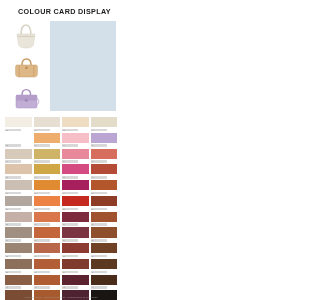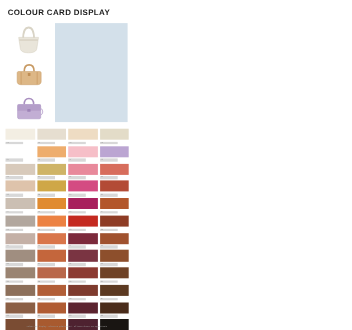--- a/index.html
+++ b/index.html
@@ -8,20 +8,21 @@
     background:#ffffff;
     font-family:"Liberation Sans", sans-serif;
     overflow:hidden;
     position:relative;
   }
   #page { width:122px; height:300px; position:relative; background:#fff; }
 
   
   .header {
     padding:7px 0 5px 7px;
+    text-align:center;
   }
   .header-title {
     font-size:7.2px;
     font-weight:bold;
     letter-spacing:0.35px;
     color:#1b1b1b;
     font-family:"Liberation Sans", sans-serif;
     white-space:nowrap;
   }
 

